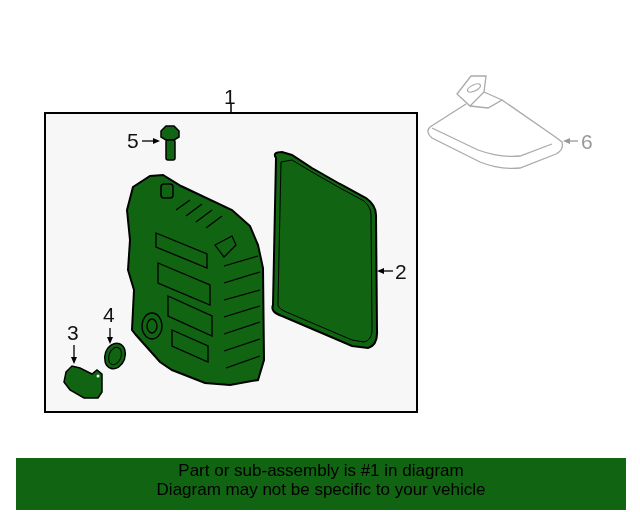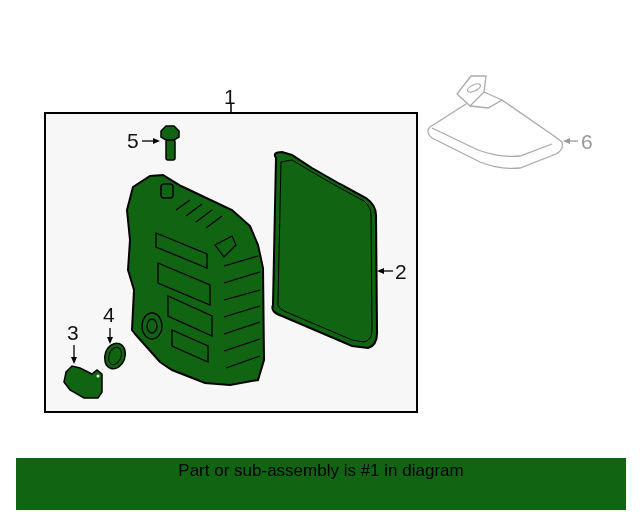--- a/index.html
+++ b/index.html
@@ -84,13 +84,14 @@
     <path d="M466 104 L430 127 Q425 132 432 138 L480 162 Q500 170 520 168 L556 154 Q564 150 562 142 L554 136 L502 100"></path>
     <path d="M432 128 L478 150 Q500 158 520 156 L552 144"></path>
   </g>
   <line x1="567" y1="141" x2="578" y2="141" stroke="#999" stroke-width="1.3"></line>
   <polygon points="563,141 570,138 570,144" fill="#999"></polygon>
   <text class="callout-ghost" x="581" y="149">6</text>
 </svg>
 
 <div id="banner">
   <div>Part or sub-assembly is #1 in diagram</div>
+  <div>Diagram may not be specific to your vehicle</div>
 </div>
 
 </body></html>

